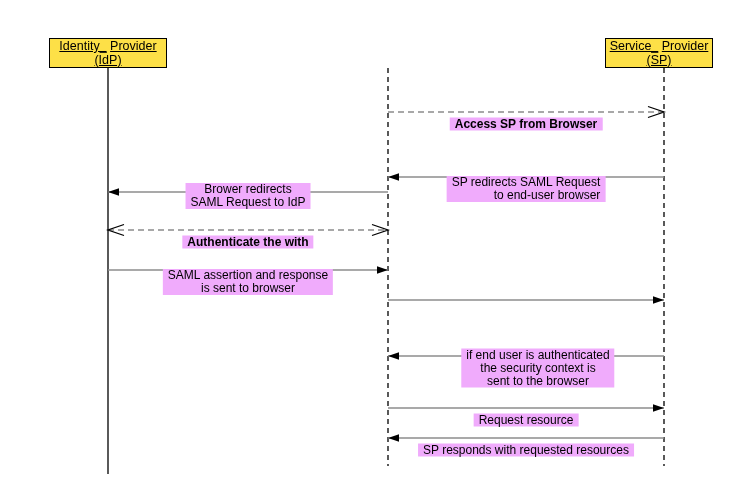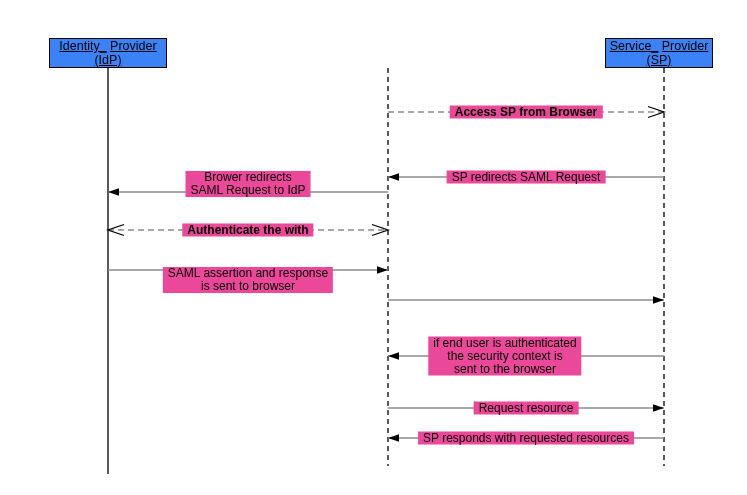--- a/index.html
+++ b/index.html
@@ -9,39 +9,40 @@
     background:#ffffff;
     font-family:"Liberation Sans", sans-serif;
     overflow:hidden;
     color:#000;
   }
   #stage svg{position:absolute;left:0;top:0;}
   .actor-box{
     position:absolute;
     box-sizing:border-box;
     border:1.4px solid #000;
-    background:#3b82f6;
+    background:#fde047;
     display:flex;
     flex-direction:column;
     align-items:center;
     justify-content:center;
     text-align:center;
     font-size:12.5px;
     line-height:14px;
   }
   .actor-box u{text-decoration:underline;}
   .msg-label{
     position:absolute;
     transform:translate(-50%,-50%);
-    background:#ec4899;
+    background:#f0abfc;
     padding:0 5px;
     font-size:12px;
     line-height:13px;
     text-align:center;
     white-space:nowrap;
+    margin-top:12px;
   }
   .msg-label.bold{font-weight:bold;}
 </style>
 </head>
 <body>
 
 <div id="stage" style="background: rgb(255, 255, 255);">
     <svg width="747" height="495">
       <line x1="108" x2="108" y1="68" y2="474" stroke="#000000" stroke-width="1.3"></line>
       <line x1="388" x2="388" y1="68" y2="466" stroke="#000000" stroke-width="1.3" stroke-dasharray="5 4"></line>
@@ -72,33 +73,34 @@
     </div>
     <div class="actor-box" style="left: 605px; top: 38px; width: 108px; height: 30px; border-color: rgb(0, 0, 0);">
       <div><u>Service_</u> <u>Provider</u></div>
       <div><u>(SP)</u></div>
     </div>
     <div class="msg-label bold" style="left: 526px; top: 112px; color: rgb(0, 0, 0);">
       <div>Access SP from Browser</div>
     </div>
     <div class="msg-label" style="left: 526px; top: 177px; color: rgb(0, 0, 0); text-align: right;">
       <div>SP redirects SAML Request</div>
+      <div>to end-user browser</div>
     </div>
     <div class="msg-label" style="left: 248px; top: 184px; color: rgb(0, 0, 0);">
       <div>Brower redirects</div>
       <div>SAML Request to IdP</div>
     </div>
     <div class="msg-label bold" style="left: 248px; top: 230px; color: rgb(0, 0, 0);">
       <div>Authenticate the with</div>
     </div>
-    <div class="msg-label" style="left: 248px; top: 280px; color: rgb(0, 0, 0);">
+    <div class="msg-label" style="left: 248px; top: 270px; color: rgb(0, 0, 0);">
       <div>SAML assertion and response</div>
       <div>is sent to browser</div>
     </div>
-    <div class="msg-label" style="left: 505px; top: 356px; color: rgb(0, 0, 0);">
+    <div class="msg-label" style="left: 538px; top: 356px; color: rgb(0, 0, 0);">
       <div>if end user is authenticated</div>
       <div>the security context is</div>
       <div>sent to the browser</div>
     </div>
     <div class="msg-label" style="left: 526px; top: 408px; color: rgb(0, 0, 0);">
       <div>Request resource</div>
     </div>
     <div class="msg-label" style="left: 526px; top: 438px; color: rgb(0, 0, 0);">
       <div>SP responds with requested resources</div>
     </div>

